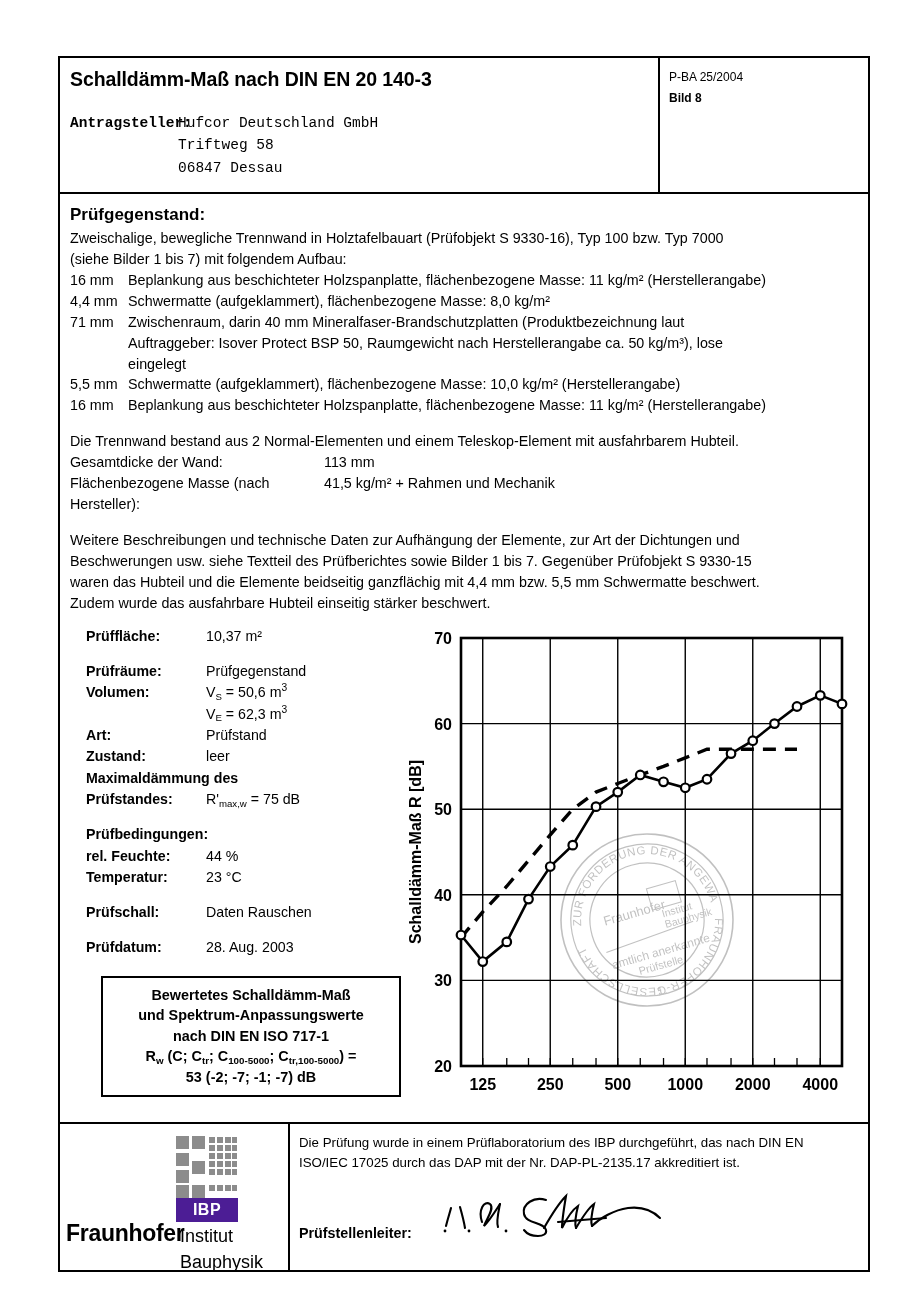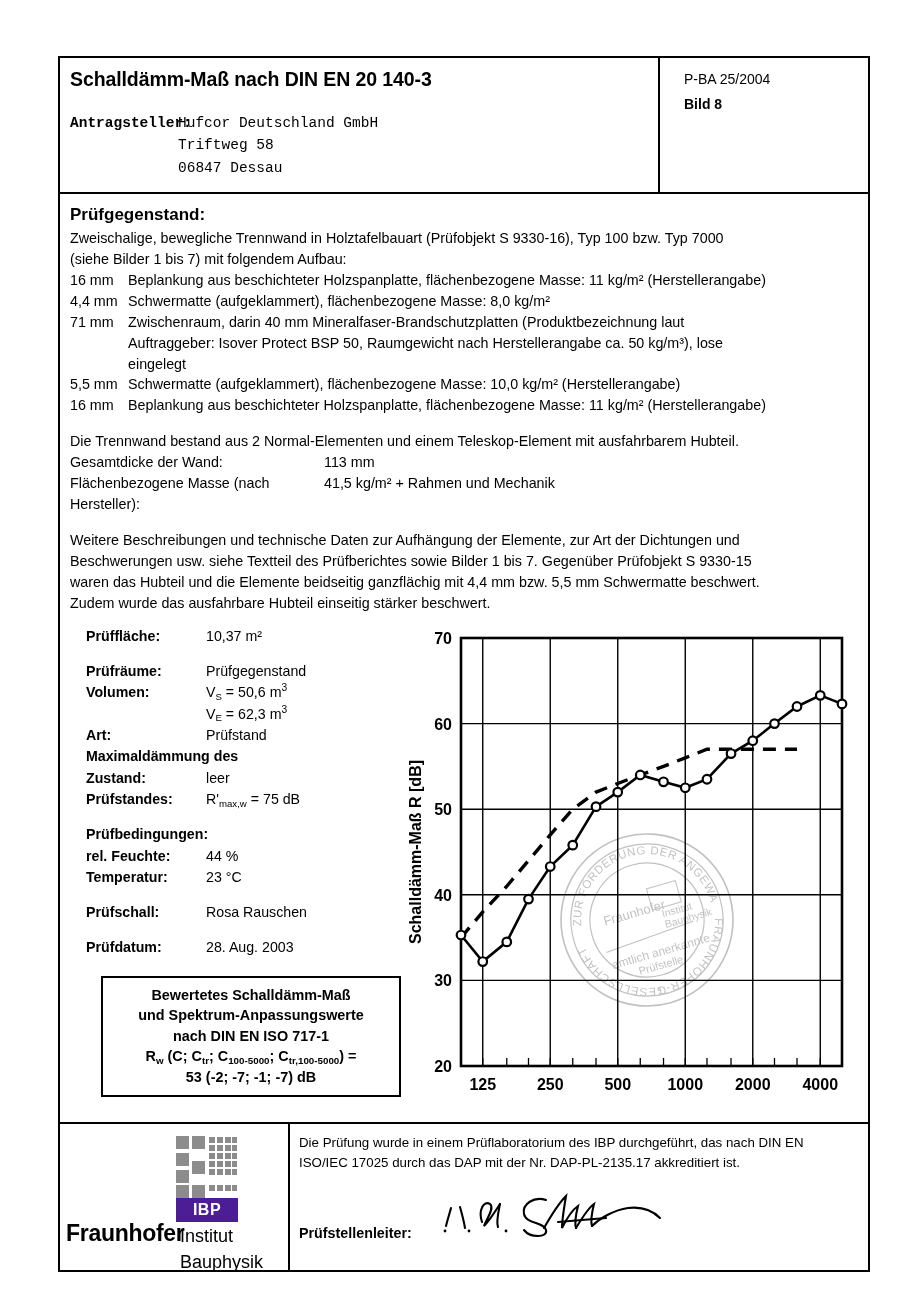--- a/index.html
+++ b/index.html
@@ -46,22 +46,22 @@
     display: flex;
     font-size: 14.5px;
     line-height: 1.52;
     font-family: Liberation Mono, monospace;
   }
   .applicant-label { font-weight: bold; width: 108px; flex: 0 0 108px; }
   .applicant-lines { }
   .header-right {
     flex: 0 0 210px;
     border-left: 2px solid #000;
-    padding: 9px 0 0 24px;
-    font-size: 14px;
+    padding: 9px 0 0 9px;
+    font-size: 12px;
     line-height: 1.75;
   }
   .header-right .bild { font-weight: bold; }
 
   
   .descr {
     padding: 9px 10px 0 10px;
     font-size: 14.3px;
     line-height: 1.465;
     flex: 0 0 auto;
@@ -263,46 +263,46 @@
       <div class="prow">
         <span class="k">Volumen:</span>
         <span class="v">V<sub>S</sub> = 50,6 m<sup>3</sup></span>
       </div>
       <div class="vonly">V<sub>E</sub> = 62,3 m<sup>3</sup></div>
       <div class="prow">
         <span class="k">Art:</span>
         <span class="v">Prüfstand</span>
       </div>
       <div class="prow">
-        <span class="k" style="flex:0 0 auto; white-space:nowrap;">Maximaldämmung des</span>
-      </div>
-      <div class="prow">
         <span class="k">Zustand:</span>
         <span class="v">leer</span>
       </div>
       <div class="prow">
+        <span class="k" style="flex:0 0 auto; white-space:nowrap;">Maximaldämmung des</span>
+      </div>
+      <div class="prow">
         <span class="k">Prüfstandes:</span>
         <span class="v">R'<sub>max,w</sub> = 75 dB</span>
       </div>
       <div class="spacer8"></div>
       <div class="prow">
         <span class="k" style="flex:0 0 auto; white-space:nowrap;">Prüfbedingungen:</span>
       </div>
       <div class="prow">
         <span class="k">rel. Feuchte:</span>
         <span class="v">44 %</span>
       </div>
       <div class="prow">
         <span class="k">Temperatur:</span>
         <span class="v">23 °C</span>
       </div>
       <div class="spacer8"></div>
       <div class="prow">
         <span class="k">Prüfschall:</span>
-        <span class="v">Rosa Rauschen</span>
+        <span class="v">Daten Rauschen</span>
       </div>
       <div class="spacer8"></div>
       <div class="prow">
         <span class="k">Prüfdatum:</span>
         <span class="v">28. Aug. 2003</span>
       </div>
 
       <div class="resultbox">
         <div>Bewertetes Schalldämm-Maß</div>
         <div>und Spektrum-Anpassungswerte</div>

